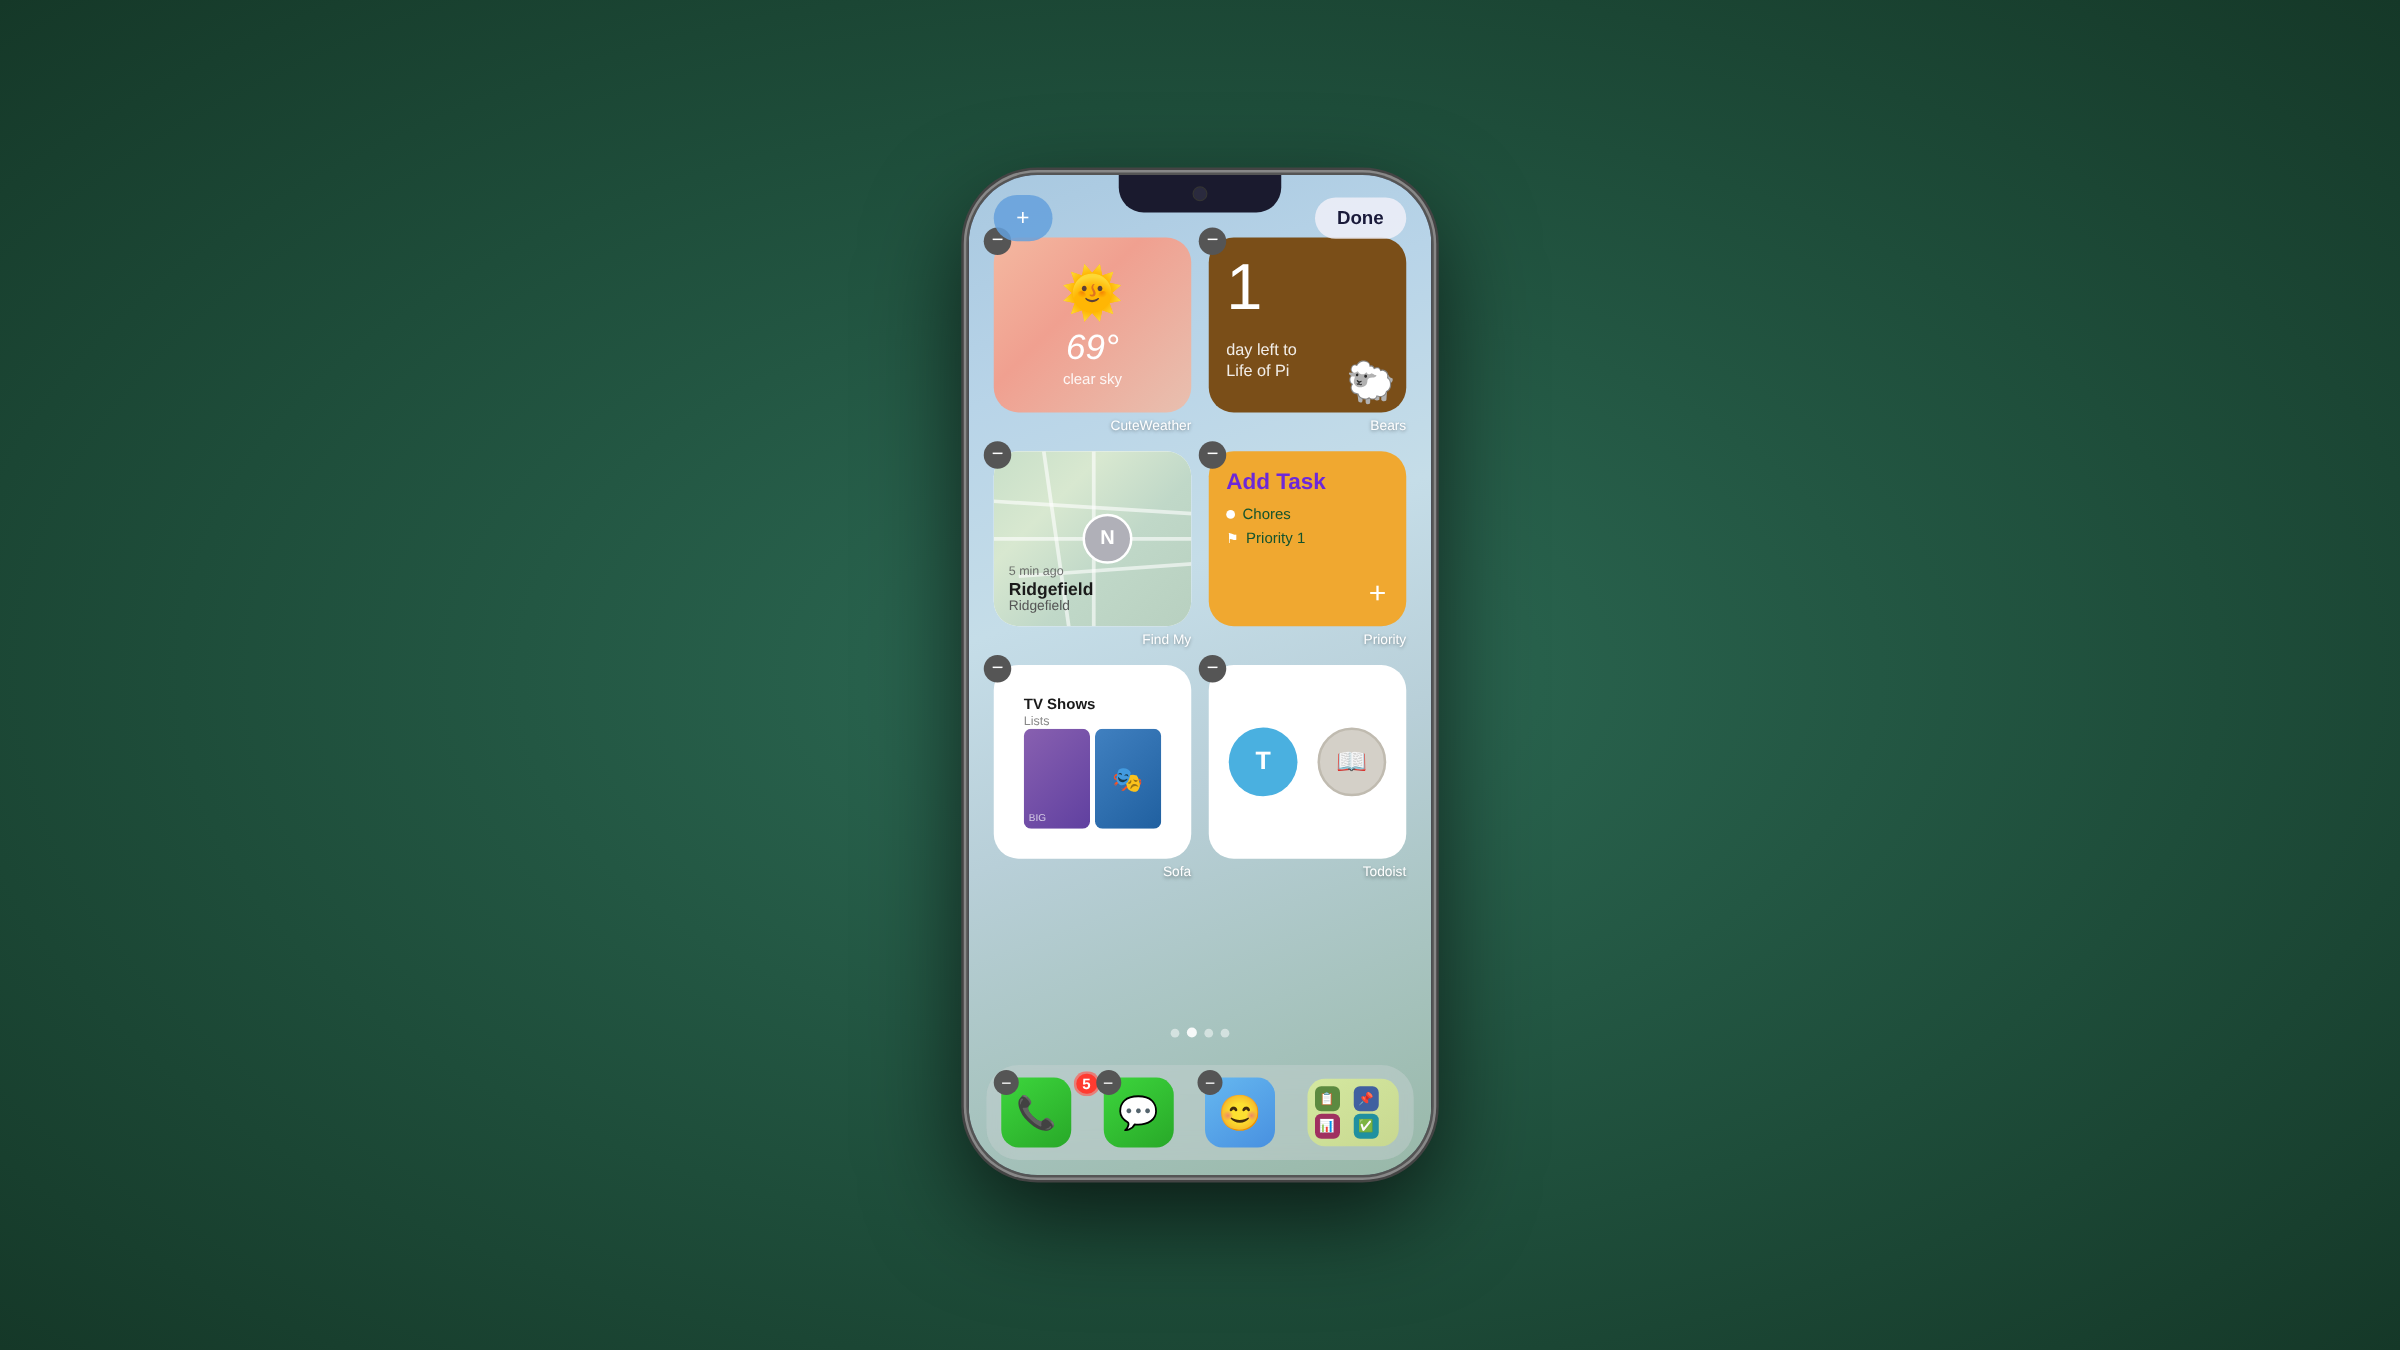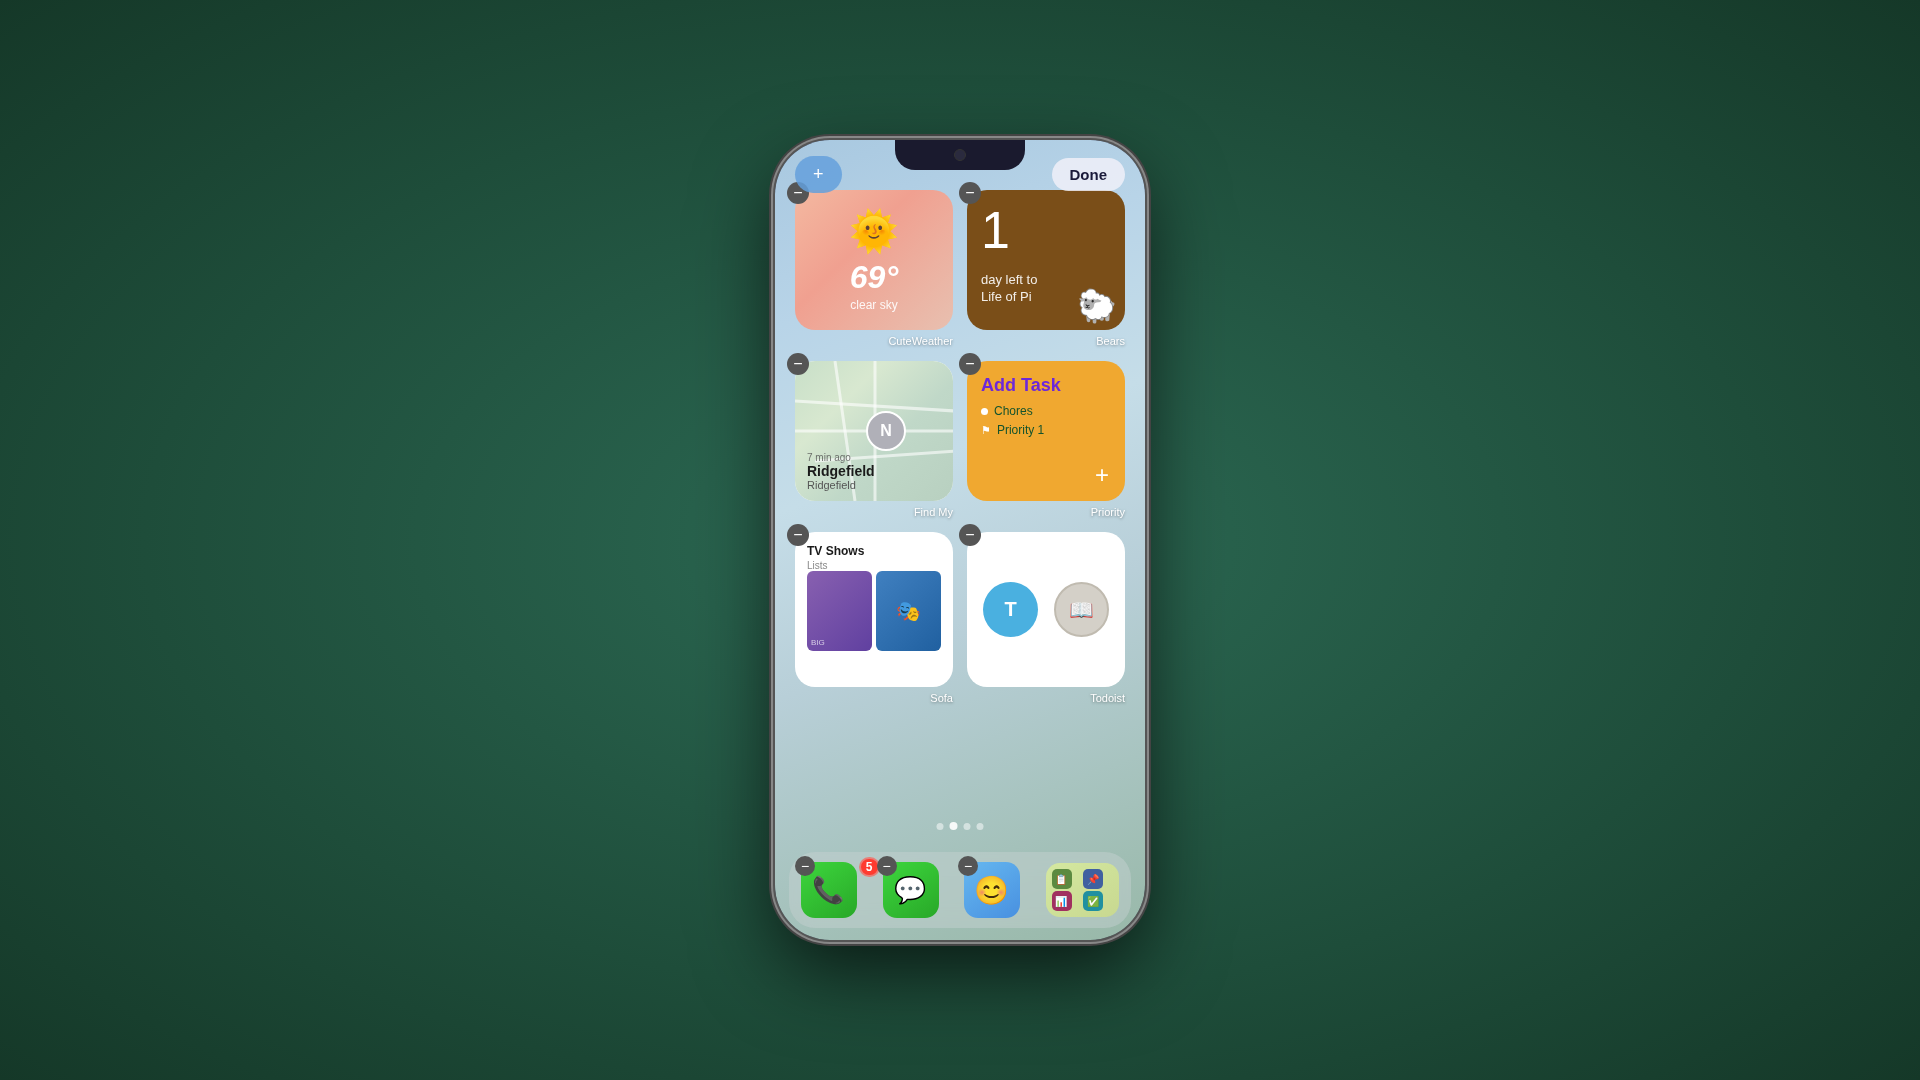--- a/index.html
+++ b/index.html
@@ -161,22 +161,22 @@
       padding: 10px;
     }
 
     .sun-icon {
       font-size: 40px;
       margin-bottom: 4px;
     }
 
     .temp-text {
       color: white;
-      font-size: 32px;
-      font-weight: 700;
+      font-size: 28px;
+      font-weight: 400;
       font-style: italic;
     }
 
     .weather-desc {
       color: rgba(255,255,255,0.9);
       font-size: 12px;
       margin-top: 2px;
     }
 
     
@@ -314,21 +314,21 @@
       right: 16px;
       color: white;
       font-size: 24px;
       font-weight: 300;
     }
 
     
     .sofa-widget {
       background: white;
       height: 155px;
-      padding: 12px;
+      padding: 24px;
     }
 
     .sofa-title {
       font-size: 12px;
       font-weight: 700;
       color: #1a1a1a;
       margin-bottom: 2px;
     }
 
     .sofa-subtitle {
@@ -580,21 +580,21 @@
             <svg width="100%" height="100%">
               <line x1="0" y1="70" x2="160" y2="70" class="map-road"></line>
               <line x1="80" y1="0" x2="80" y2="140" class="map-road"></line>
               <line x1="20" y1="100" x2="160" y2="90" class="map-road"></line>
               <line x1="40" y1="0" x2="60" y2="140" class="map-road"></line>
               <line x1="0" y1="40" x2="160" y2="50" class="map-road"></line>
             </svg>
           </div>
           <div class="map-avatar">N</div>
           <div class="map-info">
-            <div class="map-time">7 min ago</div>
+            <div class="map-time">5 min ago</div>
             <div class="map-location">Ridgefield</div>
             <div class="map-sublocation">Ridgefield</div>
           </div>
         </div>
         <div class="widget-label">Find My</div>
       </div>
 
       <div class="widget-container">
         <div class="remove-badge">−</div>
         <div class="widget todoist-widget">

